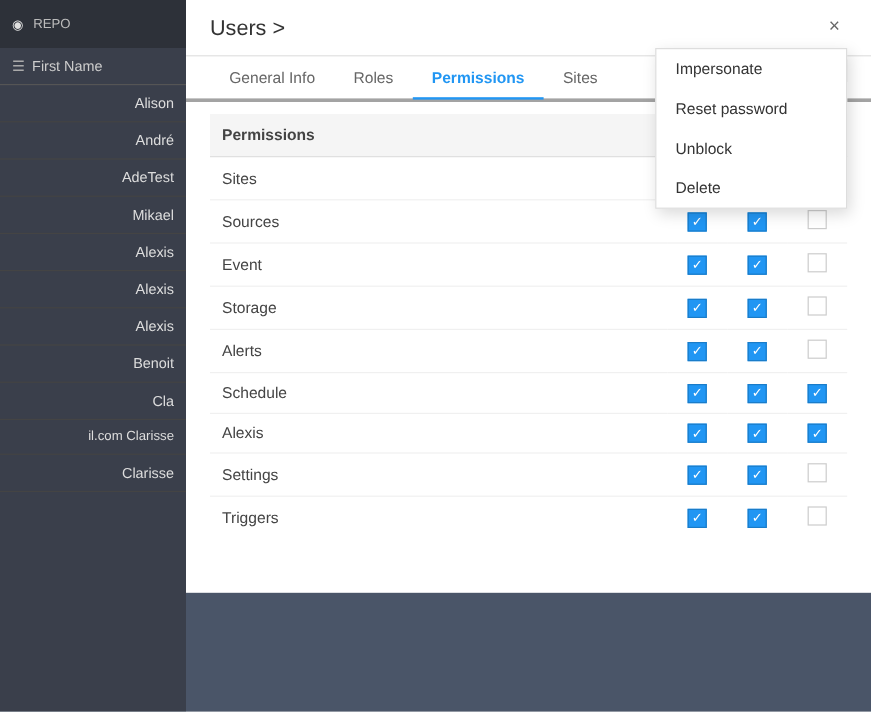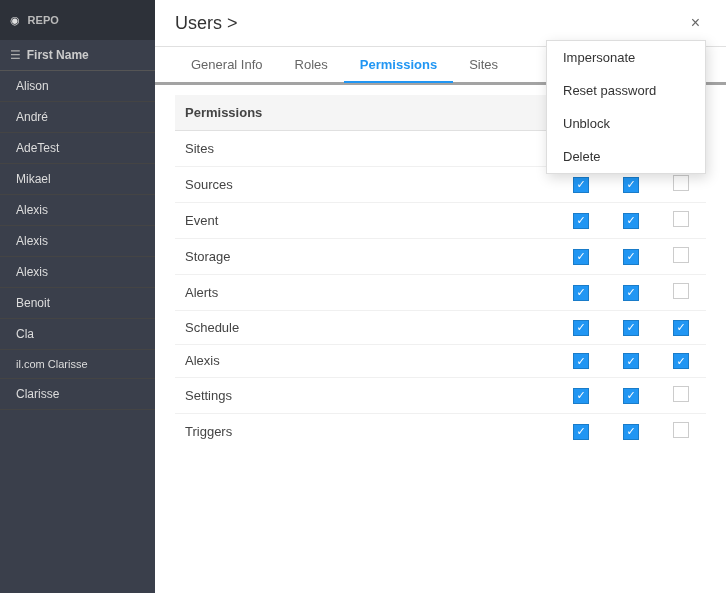--- a/index.html
+++ b/index.html
@@ -32,60 +32,61 @@
     }
 
     .sidebar-top-bar .logo-icon {
       color: #e0e0e0;
       font-size: 11px;
     }
 
     .sidebar-top-bar .report-text {
       color: #bbb;
       font-size: 11px;
-      font-weight: bold;
+      font-weight: normal;
     }
 
     .sidebar-filter-bar {
       display: flex;
       align-items: center;
       padding: 8px 10px;
       background: #3a3f4b;
       border-bottom: 1px solid #555;
     }
 
     .filter-icon {
       color: #aaa;
       margin-right: 6px;
       font-size: 12px;
     }
 
     .col-header {
       color: #ccc;
       font-size: 12px;
-      font-weight: bold;
+      font-weight: normal;
     }
 
     .sidebar-list {
       list-style: none;
+      text-align: right;
     }
 
     .sidebar-list li {
       padding: 8px 10px 8px 16px;
       color: #ddd;
       font-size: 12px;
       border-bottom: 1px solid #444;
       cursor: pointer;
     }
 
     
     .modal-panel {
       flex: 1;
       background: #fff;
-      height: 593px;
+      height: 494px;
       display: flex;
       flex-direction: column;
       position: relative;
     }
 
     .modal-header {
       display: flex;
       align-items: center;
       justify-content: space-between;
       padding: 12px 20px;

